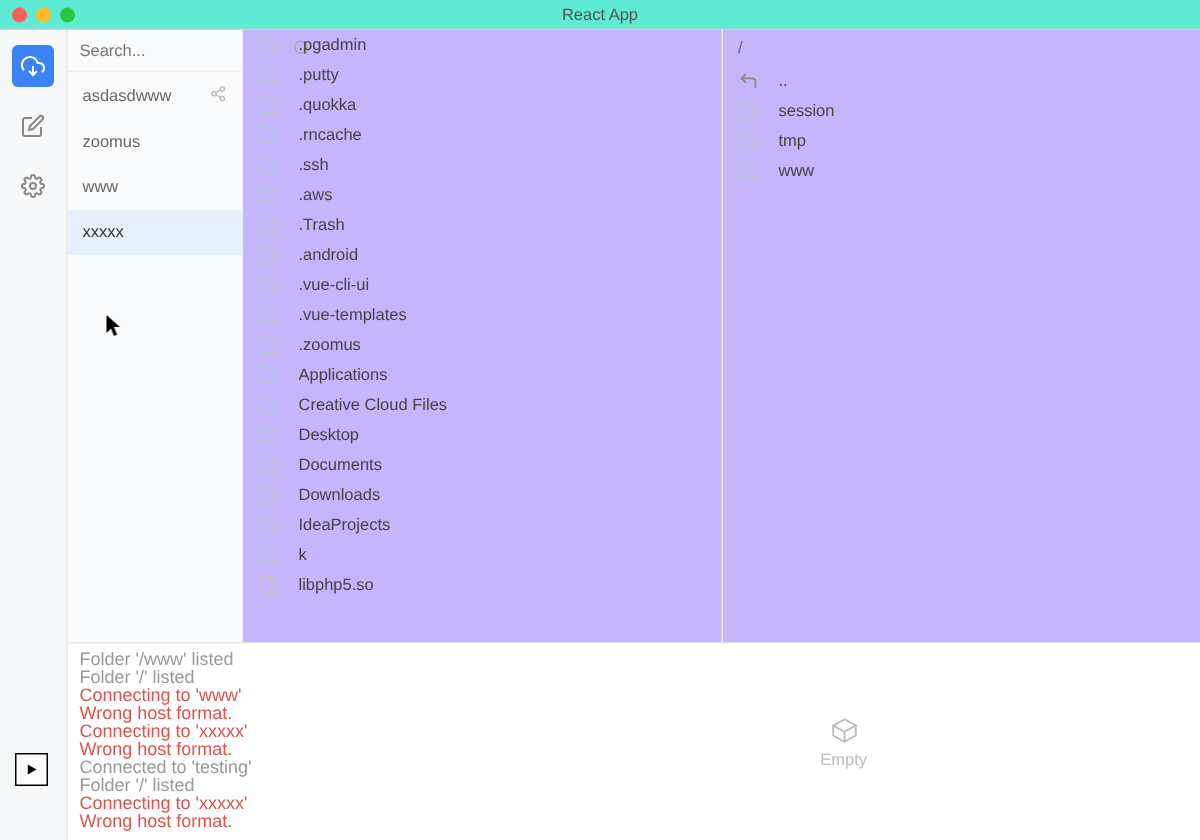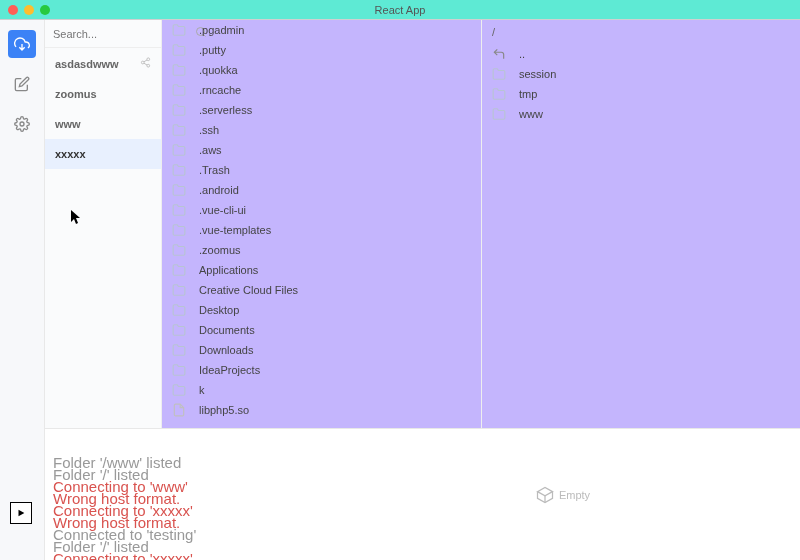--- a/index.html
+++ b/index.html
@@ -11,38 +11,38 @@
 .titletext { position: absolute; left: 0; right: 0; text-align: center; font-size: 11px; color: #555; pointer-events: none; }
 .app { display: flex; height: 540px; background: #c4b5fd; }
 .iconbar { width: 45px; background: #f7f8fa; border-right: 1px solid #e8e8e8; display: flex; flex-direction: column; align-items: center; padding-top: 10px; gap: 12px; }
 .iconbtn { width: 28px; height: 28px; border-radius: 4px; display: flex; align-items: center; justify-content: center; cursor: pointer; color: #888; }
 .iconbtn.active { background: #3b82f6; color: #fff; }
 .iconbtn svg { width: 16px; height: 16px; }
 .leftcol { width: 117px; background: #fafbfc; border-right: 1px solid #eee; display: flex; flex-direction: column; }
 .searchrow { display: flex; align-items: center; padding: 6px 8px; border-bottom: 1px solid #eee; }
 .searchrow input { flex: 1; border: none; background: transparent; font-size: 11px; color: #999; outline: none; }
 .searchrow .sicon { color: #aaa; }
-.hostlist { flex: 1; font-weight: bold; }
+.hostlist { flex: 1; }
 .hostitem { padding: 9px 10px; font-size: 11px; color: #666; display: flex; align-items: center; justify-content: space-between; cursor: pointer; }
 .hostitem.sel { background: #e8f0fe; color: #333; text-align: center; }
 .shareic { color: #bbb; }
 .centercol { flex: 1; display: flex; flex-direction: column; border-right: 1px solid #eee; }
 .rightcol { width: 318px; display: flex; flex-direction: column; }
 .path { padding: 6px 10px; font-size: 11px; color: #666; border-bottom: 0px solid #eee; }
 .filelist { flex: 1; overflow-y: auto; }
 .fileitem { display: flex; align-items: center; gap: 13px; padding: 3px 10px; font-size: 11px; color: #444; cursor: pointer; }
 .fic { width: 14px; height: 14px; color: #b8c4d4; flex-shrink: 0; }
 .fic.file { color: #c0c0c0; }
 .back { color: #888; }
 .bottom { position: fixed; left: 45px; right: 0; bottom: 0; height: 132px; display: flex; background: #fff; border-top: 1px solid #e8e8e8; }
-.logcol { width: 280px; padding: 4px 8px; font-size: 15px; line-height: 12px; overflow: hidden; display: flex; flex-direction: column; margin-top: 24px; }
+.logcol { width: 280px; padding: 4px 8px; font-size: 12px; line-height: 12px; overflow: hidden; display: flex; flex-direction: column; }
 .logline { white-space: nowrap; }
 .logline.err { color: #d9534f; }
 .logline.ok { color: #999; }
-.emptybox { flex: 1; display: flex; flex-direction: row; align-items: center; justify-content: center; color: #bbb; gap: 4px; font-size: 11px; }
+.emptybox { flex: 1; display: flex; flex-direction: column; align-items: center; justify-content: center; color: #bbb; gap: 4px; font-size: 11px; }
 .emptybox svg { width: 20px; height: 20px; }
 .playbtn { position: fixed; left: 10px; bottom: 36px; width: 22px; height: 22px; border: 1.5px solid #000; display: flex; align-items: center; justify-content: center; background: #fff; }
 .playbtn svg { width: 10px; height: 10px; }
 .cursor { position: fixed; left: 71px; top: 210px; pointer-events: none; }
 .clist-wrap { height: 406px; overflow: hidden; }
 .rlist-wrap { height: 388px; }
 </style>
 </head>
 <body>
 
@@ -128,26 +128,20 @@
             <svg class="fic" viewBox="0 0 24 24" fill="none" stroke="currentColor" stroke-width="2">
               <path d="M22 19a2 2 0 01-2 2H4a2 2 0 01-2-2V5a2 2 0 012-2h5l2 3h9a2 2 0 012 2z"></path>
             </svg>
             <span>.quokka</span>
           </div>
           <div class="fileitem">
             <svg class="fic" viewBox="0 0 24 24" fill="none" stroke="currentColor" stroke-width="2">
               <path d="M22 19a2 2 0 01-2 2H4a2 2 0 01-2-2V5a2 2 0 012-2h5l2 3h9a2 2 0 012 2z"></path>
             </svg>
             <span>.rncache</span>
-          </div>
-          <div class="fileitem">
-            <svg class="fic" viewBox="0 0 24 24" fill="none" stroke="currentColor" stroke-width="2">
-              <path d="M22 19a2 2 0 01-2 2H4a2 2 0 01-2-2V5a2 2 0 012-2h5l2 3h9a2 2 0 012 2z"></path>
-            </svg>
-            <span>.serverless</span>
           </div>
           <div class="fileitem">
             <svg class="fic" viewBox="0 0 24 24" fill="none" stroke="currentColor" stroke-width="2">
               <path d="M22 19a2 2 0 01-2 2H4a2 2 0 01-2-2V5a2 2 0 012-2h5l2 3h9a2 2 0 012 2z"></path>
             </svg>
             <span>.ssh</span>
           </div>
           <div class="fileitem">
             <svg class="fic" viewBox="0 0 24 24" fill="none" stroke="currentColor" stroke-width="2">
               <path d="M22 19a2 2 0 01-2 2H4a2 2 0 01-2-2V5a2 2 0 012-2h5l2 3h9a2 2 0 012 2z"></path>

